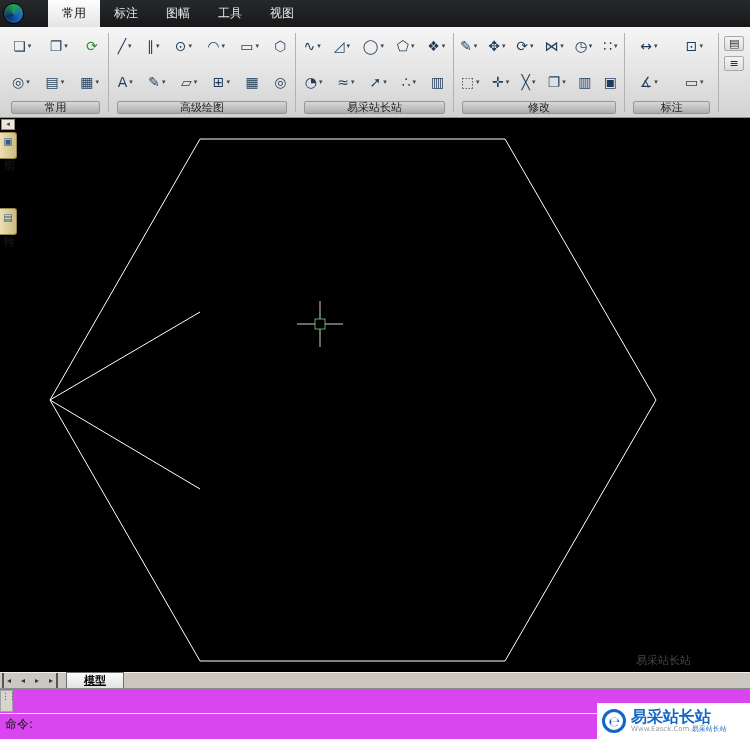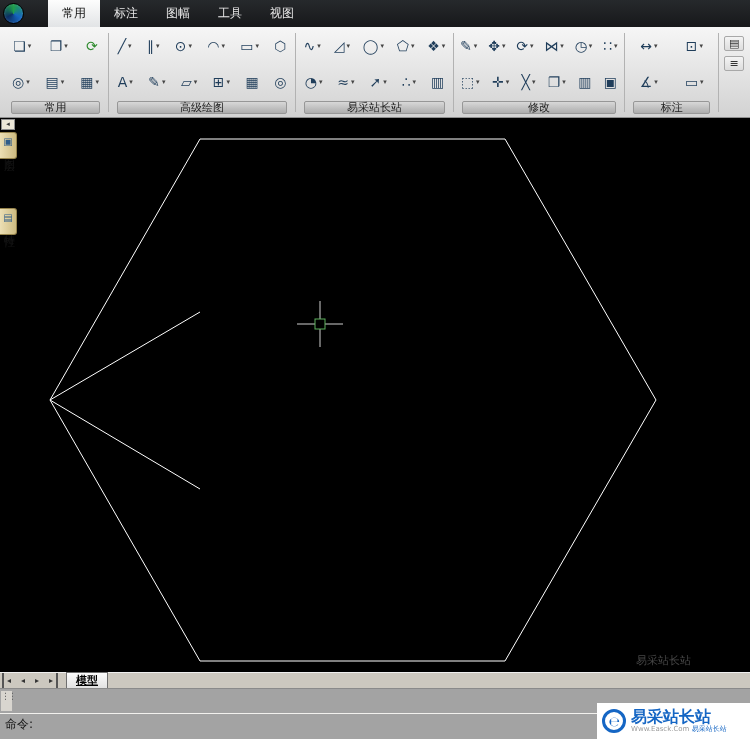--- a/index.html
+++ b/index.html
@@ -50,25 +50,25 @@
   .sic { font-size: 10px; color: #2f5d8a; line-height: 1; }
   .vtxt { writing-mode: vertical-rl; text-orientation: upright; font-size: 11px; color: #141414; letter-spacing: 2px; }
 
   
   .modelbar { height: 17px; background: #ccc8bf; border-top: 1px solid #efefef; border-bottom: 1px solid #8a8a8a;
               display: flex; align-items: flex-end; padding: 0 2px; }
   .nav { width: 14px; text-align: center; font-size: 8px; color: #333; line-height: 15px; }
   .nav.b1 { box-shadow: inset 2px 0 0 #555; }
   .nav.b2 { box-shadow: inset -2px 0 0 #555; }
   .mtab2 { margin-left: 8px; background: linear-gradient(#fcfcfc,#e2e2e2); border: 1px solid #6f6f6f; border-bottom: none;
-           padding: 0 9px; height: 16px; line-height: 15px; font-size: 11px; font-weight: bold; color: #000;
+           padding: 0 17px; height: 16px; line-height: 15px; font-size: 11px; font-weight: bold; color: #000;
            text-decoration: underline; }
 
   
-  .cmdarea { position: relative; height: 50px; background: #a3a3a3; }
+  .cmdarea { position: relative; height: 50px; background: #d946ef; }
   .grip { position: absolute; left: 0; top: 1px; width: 13px; height: 22px; background: #d8d5cf;
           border: 1px solid #a5a5a5; color: #666; font-size: 9px; text-align: center; line-height: 10px; }
   .grip::after { content: "⋮⋮"; letter-spacing: -2px; }
   .cmdsep { position: absolute; left: 0; right: 0; top: 24px; height: 1px; background: #9a9a9a;
             border-bottom: 1px solid #f2f1ee; }
   .cmdprompt { position: absolute; left: 5px; bottom: 6px; font-size: 12px; color: #161616; }
 
   
   .sitewm { position: absolute; right: 0; bottom: 0; width: 153px; height: 36px; background: #ffffff;
             display: flex; align-items: center; gap: 5px; padding: 2px 5px; }

